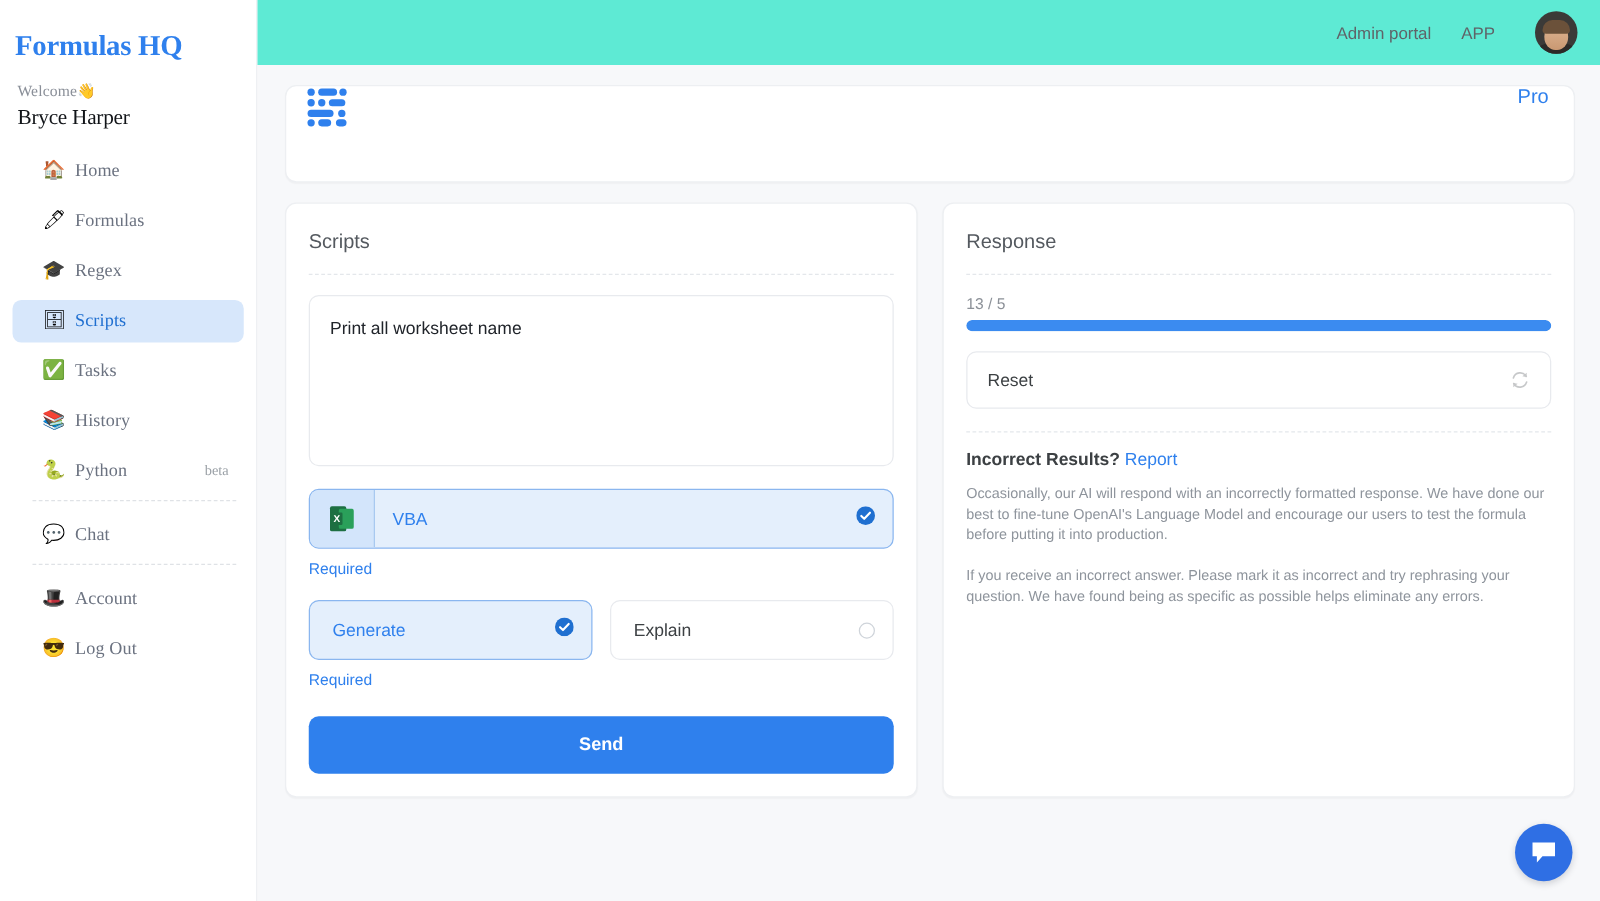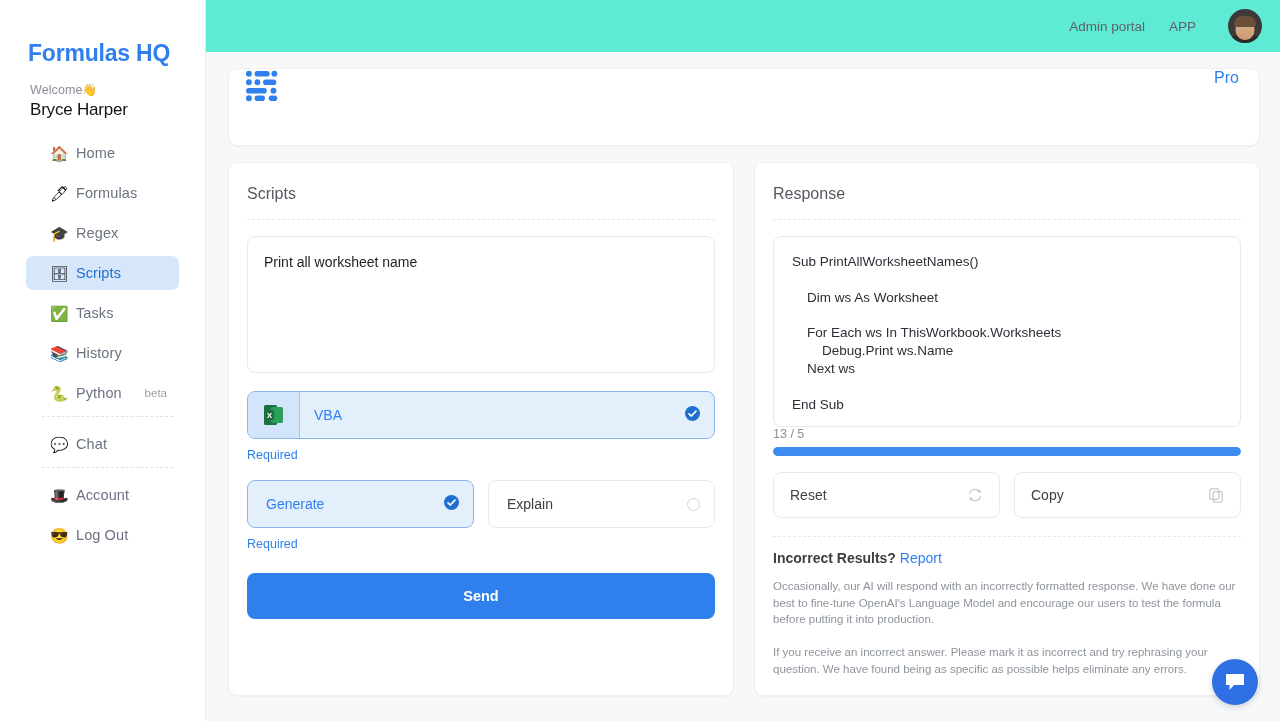--- a/index.html
+++ b/index.html
@@ -10,22 +10,23 @@
     overflow: hidden;
   }
   .app { display: flex; width: 1280px; height: 721px; }
 
   
   .sidebar {
     width: 206px; height: 721px;
     background: #ffffff;
     border-right: 1px solid #e9ecef;
     flex: 0 0 206px;
-    padding: 16px;
+    padding: 0;
     position: relative;
+    font-family: Liberation Serif, serif;
   }
   .brand {
     font-size: 23px; font-weight: bold; color: #2f80ed;
     letter-spacing: -0.2px;
     padding: 24px 0 0 12px;
   }
   .welcome-wrap { padding: 16px 0 0 14px; }
   .welcome-line { font-size: 12.5px; color: #8a8f98; letter-spacing: .1px; }
   .welcome-line .wave { font-size: 12px; }
   .user-name { font-size: 17px; color: #111418; margin-top: 3px; letter-spacing: -.2px; }
@@ -324,56 +325,38 @@
           </div>
           <div class="req">Required</div>
 
           <button class="send-btn">Send</button>
         </div>
 
         <div class="panel right">
           <div class="panel-title">Response</div>
           <div class="panel-rule"></div>
 
-          <div class="resp-box">Sub PrintAllWorksheetNames()
-
-    Dim ws As Worksheet
-
-    For Each ws In ThisWorkbook.Worksheets
-        Debug.Print ws.Name
-    Next ws
-
-End Sub</div>
 
           <div class="counter">13 / 5</div>
           <div class="bar-track">
             <div class="bar-fill" id="bar-fill" style="width: 100%;"></div>
           </div>
 
           <div class="act-row">
             <div class="act">
               <span>Reset</span>
               <span class="aico">
                 <svg width="16" height="16" viewBox="0 0 16 16">
                   <path d="M13 5.2A5.6 5.6 0 0 0 2.7 6.4" stroke="#5f6368" stroke-width="1.3" fill="none" stroke-linecap="round"></path>
                   <path d="M3 10.8A5.6 5.6 0 0 0 13.3 9.6" stroke="#5f6368" stroke-width="1.3" fill="none" stroke-linecap="round"></path>
                   <path d="M13.4 2.2 L13.2 5.6 L9.9 5" fill="#5f6368"></path>
                   <path d="M2.6 13.8 L2.8 10.4 L6.1 11" fill="#5f6368"></path>
                 </svg>
               </span>
             </div>
-            <div class="act">
-              <span>Copy</span>
-              <span class="aico">
-                <svg width="16" height="16" viewBox="0 0 16 16">
-                  <rect x="1.8" y="1.8" width="9" height="10.5" rx="1.6" stroke="#5f6368" stroke-width="1.2" fill="none"></rect>
-                  <rect x="5.2" y="4.6" width="9" height="10.5" rx="1.6" stroke="#5f6368" stroke-width="1.2" fill="none"></rect>
-                </svg>
-              </span>
-            </div>
           </div>
 
           <div class="foot-rule"></div>
 
           <div class="foot-h">
             <span>Incorrect Results?</span>
             <span class="lnk">Report</span>
           </div>
 
           <p class="foot-p">Occasionally, our AI will respond with an incorrectly formatted response. We have done our best to fine-tune OpenAI's  Language Model and encourage our users to test the formula before putting it into production.</p>

